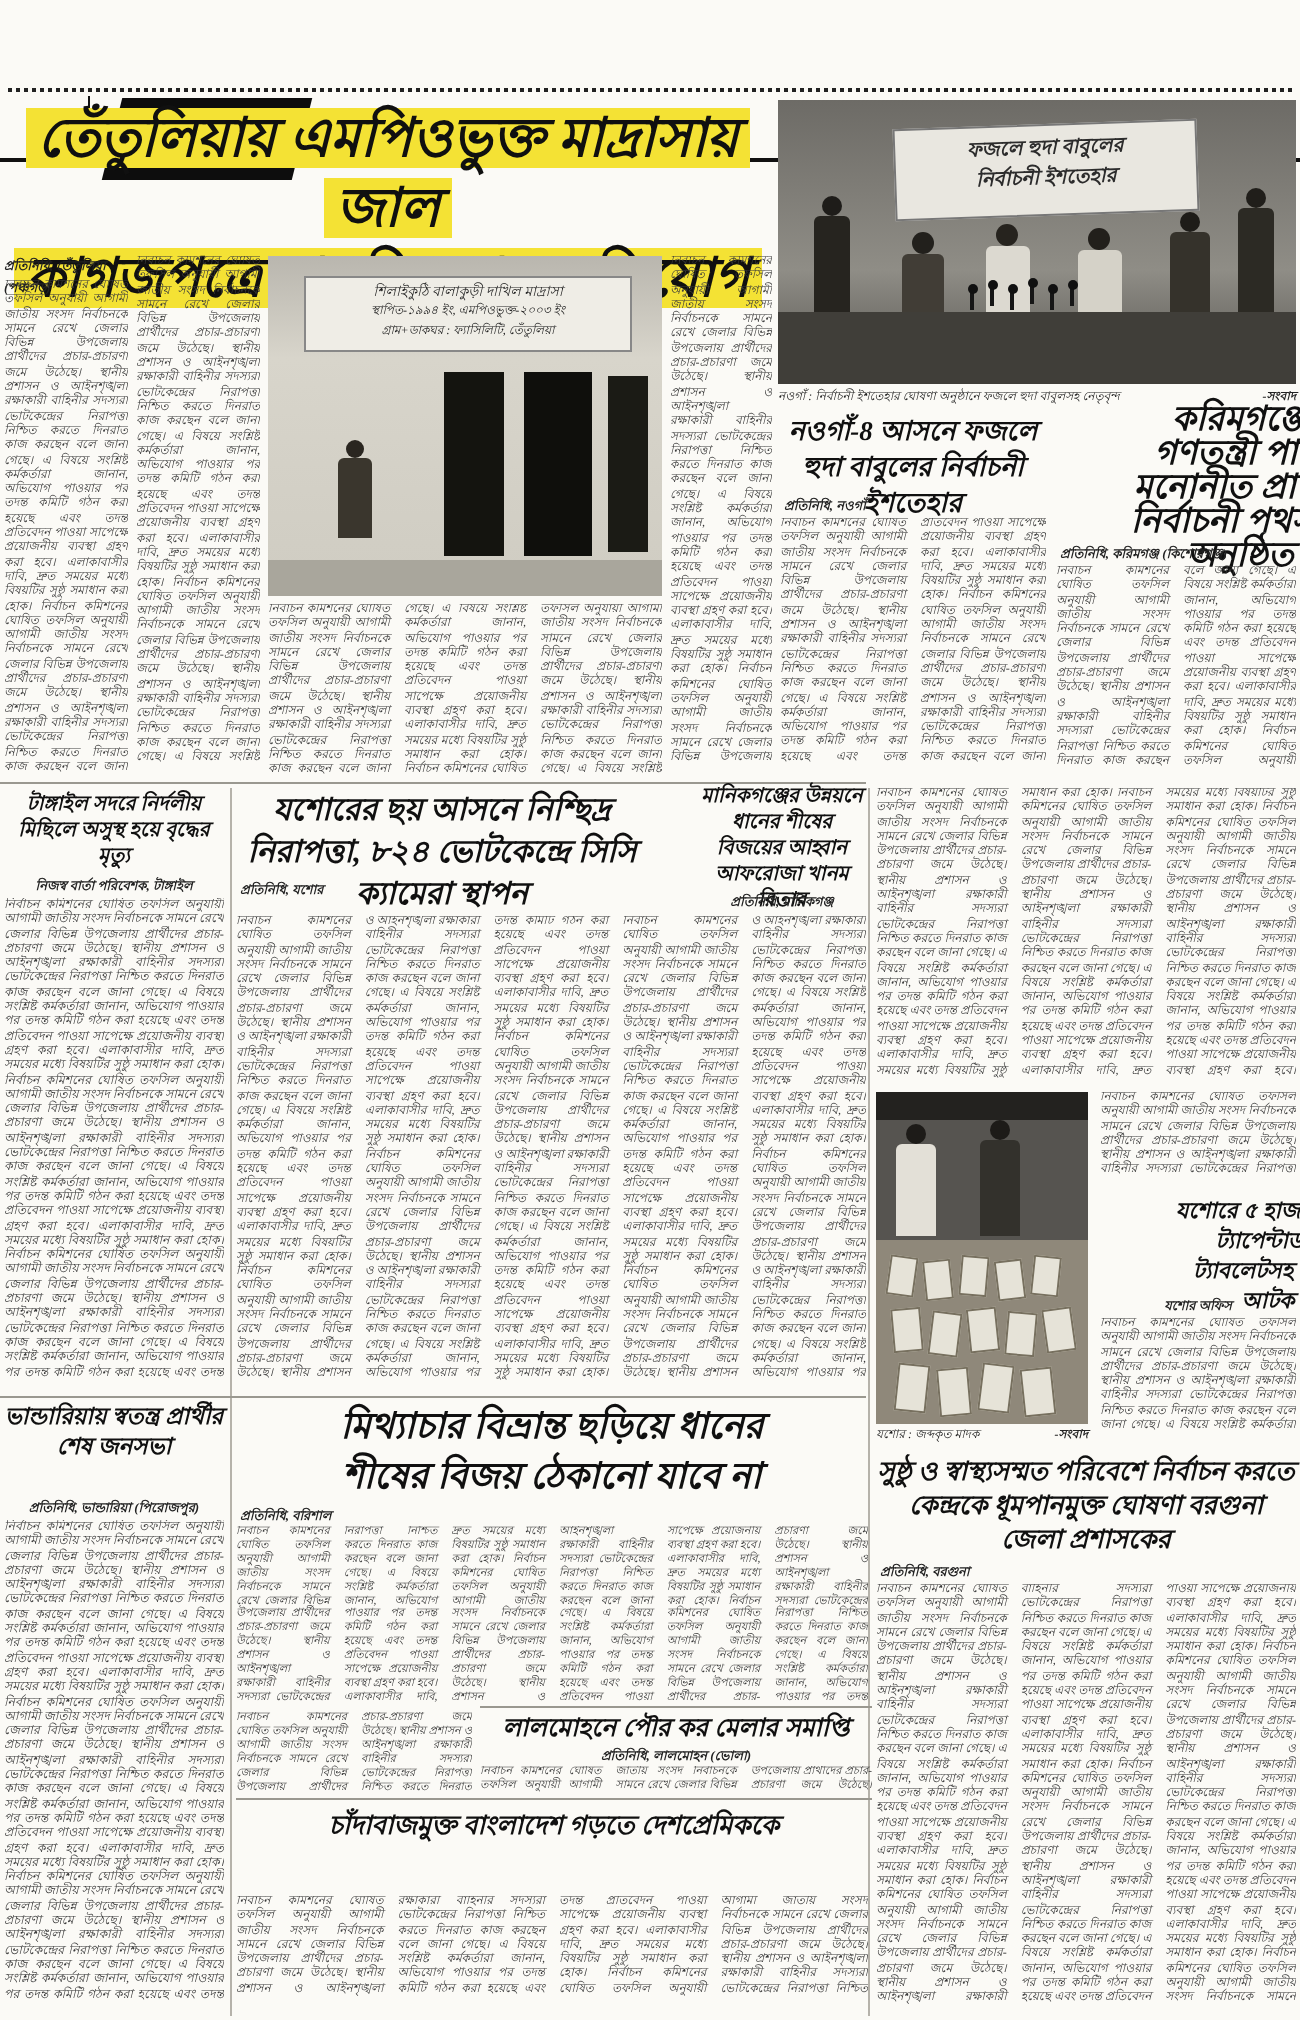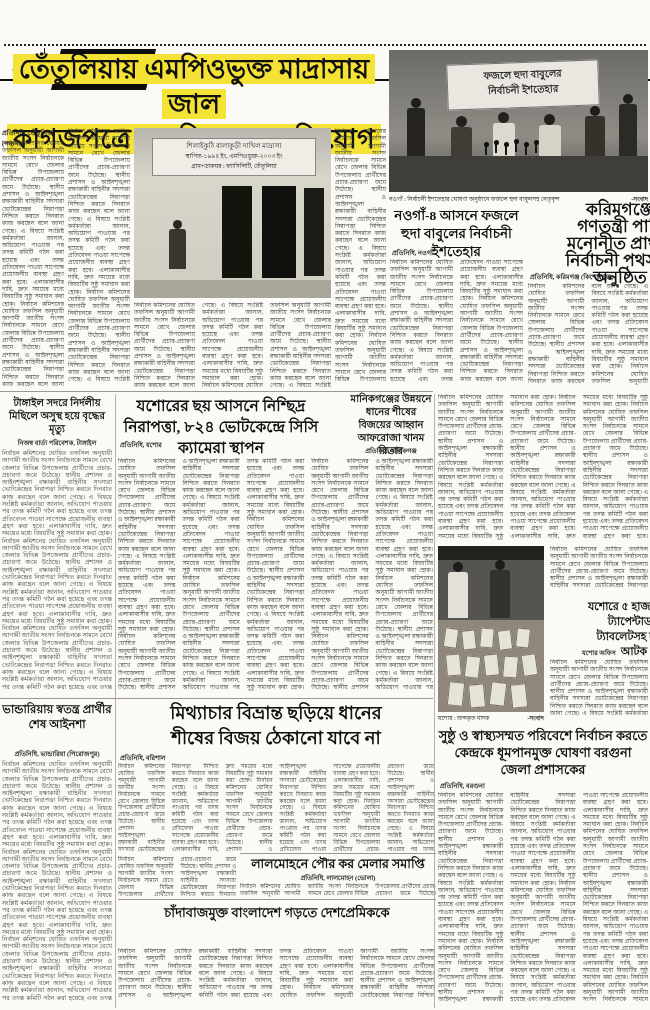--- a/index.html
+++ b/index.html
@@ -1,17 +1,17 @@
 <!DOCTYPE html>
 <html><head>
 <meta charset="utf-8">
 <style>
   html,body{margin:0;padding:0;background:#d9d7d2;}
   .page{position:relative;width:650px;height:1010px;margin:0 auto;background:#fbfaf6;
-        font-family:"Liberation Serif","DejaVu Serif",serif;color:#1b1b1b;overflow:hidden;}
+        font-family:"Liberation Serif","DejaVu Serif",serif;color:#1b1b1b;overflow:hidden;font-style:italic;}
   .abs{position:absolute;}
   
   .top-dots{position:absolute;left:4px;top:44px;width:642px;border-top:2px dotted #222;}
   .head-rule{position:absolute;left:0;top:79px;width:650px;height:2px;background:#111;}
   .pageno{position:absolute;left:10px;top:46px;font-size:26px;font-weight:bold;}
   .pagediv{position:absolute;left:44px;top:48px;width:1px;height:30px;background:#111;}
   .masthead{position:absolute;left:56px;top:49px;background:#0d0d0d;color:#fff;
             padding:2px 26px 4px 14px;font-size:21px;font-weight:bold;
             transform:skewX(-14deg);letter-spacing:1px;}
   .masthead span{display:inline-block;transform:skewX(14deg);}
@@ -186,21 +186,21 @@
   <div class="abs hl" style="left:550px;top:599px;width:98px;font-size:11px;line-height:15px;margin-left:35px;">যশোরে ৫ হাজার পিস ট্যাপেন্টাডল ট্যাবলেটসহ দুজন আটক</div>
   <div class="abs byline center" style="left:550px;top:648px;width:98px;">যশোর অফিস</div>
   <div class="abs cols" style="left:550px;top:659px;width:98px;height:60px;column-count:1;">নির্বাচন কমিশনের ঘোষিত তফসিল অনুযায়ী আগামী জাতীয় সংসদ নির্বাচনকে সামনে রেখে জেলার বিভিন্ন উপজেলায় প্রার্থীদের প্রচার-প্রচারণা জমে উঠেছে। স্থানীয় প্রশাসন ও আইনশৃঙ্খলা রক্ষাকারী বাহিনীর সদস্যরা ভোটকেন্দ্রের নিরাপত্তা নিশ্চিত করতে দিনরাত কাজ করছেন বলে জানা গেছে। এ বিষয়ে সংশ্লিষ্ট কর্মকর্তারা জানান, অভিযোগ পাওয়ার পর তদন্ত কমিটি গঠন করা হয়েছে এবং তদন্ত প্রতিবেদন পাওয়া সাপেক্ষে প্রয়োজনীয় ব্যবস্থা গ্রহণ করা হবে। এলাকাবাসীর দাবি, দ্রুত সময়ের মধ্যে বিষয়টির সুষ্ঠু সমাধান করা হোক। নির্বাচন কমিশনের ঘোষিত তফসিল অনুযায়ী আগামী জাতীয় সংসদ নির্বাচনকে সামনে রেখে জেলার বিভিন্ন উপজেলায় প্রার্থীদের প্রচার-প্রচারণা জমে উঠেছে। স্থানীয় প্রশাসন ও আইনশৃঙ্খলা রক্ষাকারী বাহিনীর সদস্যরা ভোটকেন্দ্রের নিরাপত্তা নিশ্চিত করতে দিনরাত কাজ করছেন বলে জানা গেছে। এ বিষয়ে সংশ্লিষ্ট কর্মকর্তারা জানান, অভিযোগ পাওয়ার পর তদন্ত কমিটি গঠন করা হয়েছে এবং তদন্ত প্রতিবেদন পাওয়া সাপেক্ষে প্রয়োজনীয় ব্যবস্থা গ্রহণ করা হবে। এলাকাবাসীর দাবি, দ্রুত সময়ের মধ্যে বিষয়টির সুষ্ঠু সমাধান করা হোক। </div>
 
   <div class="abs hl" style="left:438px;top:727px;width:210px;font-size:13px;line-height:17px;">সুষ্ঠু ও স্বাস্থ্যসম্মত পরিবেশে নির্বাচন করতে কেন্দ্রকে ধূমপানমুক্ত ঘোষণা বরগুনা জেলা প্রশাসকের</div>
   <div class="abs byline" style="left:440px;top:781px;width:120px;">প্রতিনিধি, বরগুনা</div>
   <div class="abs cols" style="left:438px;top:792px;width:210px;height:214px;column-count:3;">নির্বাচন কমিশনের ঘোষিত তফসিল অনুযায়ী আগামী জাতীয় সংসদ নির্বাচনকে সামনে রেখে জেলার বিভিন্ন উপজেলায় প্রার্থীদের প্রচার-প্রচারণা জমে উঠেছে। স্থানীয় প্রশাসন ও আইনশৃঙ্খলা রক্ষাকারী বাহিনীর সদস্যরা ভোটকেন্দ্রের নিরাপত্তা নিশ্চিত করতে দিনরাত কাজ করছেন বলে জানা গেছে। এ বিষয়ে সংশ্লিষ্ট কর্মকর্তারা জানান, অভিযোগ পাওয়ার পর তদন্ত কমিটি গঠন করা হয়েছে এবং তদন্ত প্রতিবেদন পাওয়া সাপেক্ষে প্রয়োজনীয় ব্যবস্থা গ্রহণ করা হবে। এলাকাবাসীর দাবি, দ্রুত সময়ের মধ্যে বিষয়টির সুষ্ঠু সমাধান করা হোক। নির্বাচন কমিশনের ঘোষিত তফসিল অনুযায়ী আগামী জাতীয় সংসদ নির্বাচনকে সামনে রেখে জেলার বিভিন্ন উপজেলায় প্রার্থীদের প্রচার-প্রচারণা জমে উঠেছে। স্থানীয় প্রশাসন ও আইনশৃঙ্খলা রক্ষাকারী বাহিনীর সদস্যরা ভোটকেন্দ্রের নিরাপত্তা নিশ্চিত করতে দিনরাত কাজ করছেন বলে জানা গেছে। এ বিষয়ে সংশ্লিষ্ট কর্মকর্তারা জানান, অভিযোগ পাওয়ার পর তদন্ত কমিটি গঠন করা হয়েছে এবং তদন্ত প্রতিবেদন পাওয়া সাপেক্ষে প্রয়োজনীয় ব্যবস্থা গ্রহণ করা হবে। এলাকাবাসীর দাবি, দ্রুত সময়ের মধ্যে বিষয়টির সুষ্ঠু সমাধান করা হোক। নির্বাচন কমিশনের ঘোষিত তফসিল অনুযায়ী আগামী জাতীয় সংসদ নির্বাচনকে সামনে রেখে জেলার বিভিন্ন উপজেলায় প্রার্থীদের প্রচার-প্রচারণা জমে উঠেছে। স্থানীয় প্রশাসন ও আইনশৃঙ্খলা রক্ষাকারী বাহিনীর সদস্যরা ভোটকেন্দ্রের নিরাপত্তা নিশ্চিত করতে দিনরাত কাজ করছেন বলে জানা গেছে। এ বিষয়ে সংশ্লিষ্ট কর্মকর্তারা জানান, অভিযোগ পাওয়ার পর তদন্ত কমিটি গঠন করা হয়েছে এবং তদন্ত প্রতিবেদন পাওয়া সাপেক্ষে প্রয়োজনীয় ব্যবস্থা গ্রহণ করা হবে। এলাকাবাসীর দাবি, দ্রুত সময়ের মধ্যে বিষয়টির সুষ্ঠু সমাধান করা হোক। নির্বাচন কমিশনের ঘোষিত তফসিল অনুযায়ী আগামী জাতীয় সংসদ নির্বাচনকে সামনে রেখে জেলার বিভিন্ন উপজেলায় প্রার্থীদের প্রচার-প্রচারণা জমে উঠেছে। স্থানীয় প্রশাসন ও আইনশৃঙ্খলা রক্ষাকারী বাহিনীর সদস্যরা ভোটকেন্দ্রের নিরাপত্তা নিশ্চিত করতে দিনরাত কাজ করছেন বলে জানা গেছে। এ বিষয়ে সংশ্লিষ্ট কর্মকর্তারা জানান, অভিযোগ পাওয়ার পর তদন্ত কমিটি গঠন করা হয়েছে এবং তদন্ত প্রতিবেদন পাওয়া সাপেক্ষে প্রয়োজনীয় ব্যবস্থা গ্রহণ করা হবে। এলাকাবাসীর দাবি, দ্রুত সময়ের মধ্যে বিষয়টির সুষ্ঠু সমাধান করা হোক। নির্বাচন কমিশনের ঘোষিত তফসিল অনুযায়ী আগামী জাতীয় সংসদ নির্বাচনকে সামনে রেখে জেলার বিভিন্ন উপজেলায় প্রার্থীদের প্রচার-প্রচারণা জমে উঠেছে। স্থানীয় প্রশাসন ও আইনশৃঙ্খলা রক্ষাকারী বাহিনীর সদস্যরা ভোটকেন্দ্রের নিরাপত্তা নিশ্চিত করতে দিনরাত কাজ করছেন বলে জানা গেছে। এ বিষয়ে সংশ্লিষ্ট কর্মকর্তারা জানান, অভিযোগ পাওয়ার পর তদন্ত কমিটি গঠন করা হয়েছে এবং তদন্ত প্রতিবেদন পাওয়া সাপেক্ষে প্রয়োজনীয় ব্যবস্থা গ্রহণ করা হবে। এলাকাবাসীর দাবি, দ্রুত সময়ের মধ্যে বিষয়টির সুষ্ঠু সমাধান করা হোক। নির্বাচন কমিশনের ঘোষিত তফসিল অনুযায়ী আগামী জাতীয় সংসদ নির্বাচনকে সামনে রেখে জেলার বিভিন্ন উপজেলায় প্রার্থীদের প্রচার-প্রচারণা জমে উঠেছে। স্থানীয় প্রশাসন ও আইনশৃঙ্খলা রক্ষাকারী বাহিনীর সদস্যরা ভোটকেন্দ্রের নিরাপত্তা নিশ্চিত করতে দিনরাত কাজ করছেন বলে জানা গেছে। এ বিষয়ে সংশ্লিষ্ট কর্মকর্তারা জানান, অভিযোগ পাওয়ার পর তদন্ত কমিটি গঠন করা হয়েছে এবং তদন্ত প্রতিবেদন পাওয়া সাপেক্ষে প্রয়োজনীয় ব্যবস্থা গ্রহণ করা হবে। এলাকাবাসীর দাবি, দ্রুত সময়ের মধ্যে বিষয়টির সুষ্ঠু সমাধান করা হোক। নির্বাচন কমিশনের ঘোষিত তফসিল অনুযায়ী আগামী জাতীয় সংসদ নির্বাচনকে সামনে রেখে জেলার বিভিন্ন উপজেলায় প্রার্থীদের প্রচার-প্রচারণা জমে উঠেছে। স্থানীয় প্রশাসন ও আইনশৃঙ্খলা রক্ষাকারী বাহিনীর সদস্যরা ভোটকেন্দ্রের নিরাপত্তা নিশ্চিত করতে দিনরাত কাজ করছেন বলে জানা গেছে। এ বিষয়ে সংশ্লিষ্ট কর্মকর্তারা জানান, অভিযোগ পাওয়ার পর তদন্ত কমিটি গঠন করা হয়েছে এবং তদন্ত প্রতিবেদন পাওয়া সাপেক্ষে প্রয়োজনীয় ব্যবস্থা গ্রহণ করা হবে। এলাকাবাসীর দাবি, দ্রুত সময়ের মধ্যে বিষয়টির সুষ্ঠু সমাধান করা হোক। নির্বাচন কমিশনের ঘোষিত তফসিল অনুযায়ী আগামী জাতীয় সংসদ নির্বাচনকে সামনে রেখে জেলার বিভিন্ন উপজেলায় প্রার্থীদের প্রচার-প্রচারণা জমে উঠেছে। স্থানীয় প্রশাসন ও আইনশৃঙ্খলা রক্ষাকারী বাহিনীর সদস্যরা ভোটকেন্দ্রের নিরাপত্তা নিশ্চিত করতে দিনরাত কাজ করছেন বলে জানা গেছে। এ বিষয়ে সংশ্লিষ্ট কর্মকর্তারা জানান, অভিযোগ পাওয়ার পর তদন্ত কমিটি গঠন করা হয়েছে এবং তদন্ত প্রতিবেদন পাওয়া সাপেক্ষে প্রয়োজনীয় ব্যবস্থা গ্রহণ করা হবে। এলাকাবাসীর দাবি, দ্রুত সময়ের মধ্যে বিষয়টির সুষ্ঠু সমাধান করা হোক। নির্বাচন কমিশনের ঘোষিত তফসিল অনুযায়ী আগামী জাতীয় সংসদ নির্বাচনকে সামনে রেখে জেলার বিভিন্ন উপজেলায় প্রার্থীদের প্রচার-প্রচারণা জমে উঠেছে। স্থানীয় প্রশাসন ও আইনশৃঙ্খলা রক্ষাকারী বাহিনীর সদস্যরা ভোটকেন্দ্রের নিরাপত্তা নিশ্চিত করতে দিনরাত কাজ করছেন বলে জানা গেছে। এ বিষয়ে সংশ্লিষ্ট কর্মকর্তারা জানান, অভিযোগ পাওয়ার পর তদন্ত কমিটি গঠন করা হয়েছে এবং তদন্ত প্রতিবেদন পাওয়া সাপেক্ষে প্রয়োজনীয় ব্যবস্থা গ্রহণ করা হবে। এলাকাবাসীর দাবি, দ্রুত সময়ের মধ্যে বিষয়টির সুষ্ঠু সমাধান করা হোক। </div>
 
   <div class="rule-h" style="left:0;top:698px;width:433px;"></div>
 
-  <div class="abs hl" style="left:2px;top:702px;width:110px;font-size:11.5px;line-height:15px;">ভান্ডারিয়ায় স্বতন্ত্র প্রার্থীর শেষ আইনশা</div>
+  <div class="abs hl" style="left:2px;top:702px;width:110px;font-size:11.5px;line-height:15px;">ভান্ডারিয়ায় স্বতন্ত্র প্রার্থীর শেষ জনসভা</div>
   <div class="abs byline center" style="left:2px;top:749px;width:110px;">প্রতিনিধি, ভান্ডারিয়া (পিরোজপুর)</div>
   <div class="abs cols" style="left:2px;top:760px;width:110px;height:246px;column-count:1;font-size:6.2px;">নির্বাচন কমিশনের ঘোষিত তফসিল অনুযায়ী আগামী জাতীয় সংসদ নির্বাচনকে সামনে রেখে জেলার বিভিন্ন উপজেলায় প্রার্থীদের প্রচার-প্রচারণা জমে উঠেছে। স্থানীয় প্রশাসন ও আইনশৃঙ্খলা রক্ষাকারী বাহিনীর সদস্যরা ভোটকেন্দ্রের নিরাপত্তা নিশ্চিত করতে দিনরাত কাজ করছেন বলে জানা গেছে। এ বিষয়ে সংশ্লিষ্ট কর্মকর্তারা জানান, অভিযোগ পাওয়ার পর তদন্ত কমিটি গঠন করা হয়েছে এবং তদন্ত প্রতিবেদন পাওয়া সাপেক্ষে প্রয়োজনীয় ব্যবস্থা গ্রহণ করা হবে। এলাকাবাসীর দাবি, দ্রুত সময়ের মধ্যে বিষয়টির সুষ্ঠু সমাধান করা হোক। নির্বাচন কমিশনের ঘোষিত তফসিল অনুযায়ী আগামী জাতীয় সংসদ নির্বাচনকে সামনে রেখে জেলার বিভিন্ন উপজেলায় প্রার্থীদের প্রচার-প্রচারণা জমে উঠেছে। স্থানীয় প্রশাসন ও আইনশৃঙ্খলা রক্ষাকারী বাহিনীর সদস্যরা ভোটকেন্দ্রের নিরাপত্তা নিশ্চিত করতে দিনরাত কাজ করছেন বলে জানা গেছে। এ বিষয়ে সংশ্লিষ্ট কর্মকর্তারা জানান, অভিযোগ পাওয়ার পর তদন্ত কমিটি গঠন করা হয়েছে এবং তদন্ত প্রতিবেদন পাওয়া সাপেক্ষে প্রয়োজনীয় ব্যবস্থা গ্রহণ করা হবে। এলাকাবাসীর দাবি, দ্রুত সময়ের মধ্যে বিষয়টির সুষ্ঠু সমাধান করা হোক। নির্বাচন কমিশনের ঘোষিত তফসিল অনুযায়ী আগামী জাতীয় সংসদ নির্বাচনকে সামনে রেখে জেলার বিভিন্ন উপজেলায় প্রার্থীদের প্রচার-প্রচারণা জমে উঠেছে। স্থানীয় প্রশাসন ও আইনশৃঙ্খলা রক্ষাকারী বাহিনীর সদস্যরা ভোটকেন্দ্রের নিরাপত্তা নিশ্চিত করতে দিনরাত কাজ করছেন বলে জানা গেছে। এ বিষয়ে সংশ্লিষ্ট কর্মকর্তারা জানান, অভিযোগ পাওয়ার পর তদন্ত কমিটি গঠন করা হয়েছে এবং তদন্ত প্রতিবেদন পাওয়া সাপেক্ষে প্রয়োজনীয় ব্যবস্থা গ্রহণ করা হবে। এলাকাবাসীর দাবি, দ্রুত সময়ের মধ্যে বিষয়টির সুষ্ঠু সমাধান করা হোক। নির্বাচন কমিশনের ঘোষিত তফসিল অনুযায়ী আগামী জাতীয় সংসদ নির্বাচনকে সামনে রেখে জেলার বিভিন্ন উপজেলায় প্রার্থীদের প্রচার-প্রচারণা জমে উঠেছে। স্থানীয় প্রশাসন ও আইনশৃঙ্খলা রক্ষাকারী বাহিনীর সদস্যরা ভোটকেন্দ্রের নিরাপত্তা নিশ্চিত করতে দিনরাত কাজ করছেন বলে জানা গেছে। এ বিষয়ে সংশ্লিষ্ট কর্মকর্তারা জানান, অভিযোগ পাওয়ার পর তদন্ত কমিটি গঠন করা হয়েছে এবং তদন্ত প্রতিবেদন পাওয়া সাপেক্ষে প্রয়োজনীয় ব্যবস্থা গ্রহণ করা হবে। এলাকাবাসীর দাবি, দ্রুত সময়ের মধ্যে বিষয়টির সুষ্ঠু সমাধান করা হোক। নির্বাচন কমিশনের ঘোষিত তফসিল অনুযায়ী আগামী জাতীয় সংসদ নির্বাচনকে সামনে রেখে জেলার বিভিন্ন উপজেলায় প্রার্থীদের প্রচার-প্রচারণা জমে উঠেছে। স্থানীয় প্রশাসন ও আইনশৃঙ্খলা রক্ষাকারী বাহিনীর সদস্যরা ভোটকেন্দ্রের নিরাপত্তা নিশ্চিত করতে দিনরাত কাজ করছেন বলে জানা গেছে। এ বিষয়ে সংশ্লিষ্ট কর্মকর্তারা জানান, অভিযোগ পাওয়ার পর তদন্ত কমিটি গঠন করা হয়েছে এবং তদন্ত প্রতিবেদন পাওয়া সাপেক্ষে প্রয়োজনীয় ব্যবস্থা গ্রহণ করা হবে। এলাকাবাসীর দাবি, দ্রুত সময়ের মধ্যে বিষয়টির সুষ্ঠু সমাধান করা হোক। </div>
 
   <div class="abs hl" style="left:118px;top:701px;width:316px;font-size:18px;line-height:25px;">
     <div>মিথ্যাচার বিভ্রান্ত ছড়িয়ে ধানের</div>
     <div>শীষের বিজয় ঠেকানো যাবে না</div>
   </div>
   <div class="abs byline" style="left:120px;top:753px;width:100px;">প্রতিনিধি, বরিশাল</div>
   <div class="abs cols" style="left:118px;top:763px;width:316px;height:90px;column-count:6;font-size:5.6px;line-height:6.9px;">নির্বাচন কমিশনের ঘোষিত তফসিল অনুযায়ী আগামী জাতীয় সংসদ নির্বাচনকে সামনে রেখে জেলার বিভিন্ন উপজেলায় প্রার্থীদের প্রচার-প্রচারণা জমে উঠেছে। স্থানীয় প্রশাসন ও আইনশৃঙ্খলা রক্ষাকারী বাহিনীর সদস্যরা ভোটকেন্দ্রের নিরাপত্তা নিশ্চিত করতে দিনরাত কাজ করছেন বলে জানা গেছে। এ বিষয়ে সংশ্লিষ্ট কর্মকর্তারা জানান, অভিযোগ পাওয়ার পর তদন্ত কমিটি গঠন করা হয়েছে এবং তদন্ত প্রতিবেদন পাওয়া সাপেক্ষে প্রয়োজনীয় ব্যবস্থা গ্রহণ করা হবে। এলাকাবাসীর দাবি, দ্রুত সময়ের মধ্যে বিষয়টির সুষ্ঠু সমাধান করা হোক। নির্বাচন কমিশনের ঘোষিত তফসিল অনুযায়ী আগামী জাতীয় সংসদ নির্বাচনকে সামনে রেখে জেলার বিভিন্ন উপজেলায় প্রার্থীদের প্রচার-প্রচারণা জমে উঠেছে। স্থানীয় প্রশাসন ও আইনশৃঙ্খলা রক্ষাকারী বাহিনীর সদস্যরা ভোটকেন্দ্রের নিরাপত্তা নিশ্চিত করতে দিনরাত কাজ করছেন বলে জানা গেছে। এ বিষয়ে সংশ্লিষ্ট কর্মকর্তারা জানান, অভিযোগ পাওয়ার পর তদন্ত কমিটি গঠন করা হয়েছে এবং তদন্ত প্রতিবেদন পাওয়া সাপেক্ষে প্রয়োজনীয় ব্যবস্থা গ্রহণ করা হবে। এলাকাবাসীর দাবি, দ্রুত সময়ের মধ্যে বিষয়টির সুষ্ঠু সমাধান করা হোক। নির্বাচন কমিশনের ঘোষিত তফসিল অনুযায়ী আগামী জাতীয় সংসদ নির্বাচনকে সামনে রেখে জেলার বিভিন্ন উপজেলায় প্রার্থীদের প্রচার-প্রচারণা জমে উঠেছে। স্থানীয় প্রশাসন ও আইনশৃঙ্খলা রক্ষাকারী বাহিনীর সদস্যরা ভোটকেন্দ্রের নিরাপত্তা নিশ্চিত করতে দিনরাত কাজ করছেন বলে জানা গেছে। এ বিষয়ে সংশ্লিষ্ট কর্মকর্তারা জানান, অভিযোগ পাওয়ার পর তদন্ত কমিটি গঠন করা হয়েছে এবং তদন্ত প্রতিবেদন পাওয়া সাপেক্ষে প্রয়োজনীয় ব্যবস্থা গ্রহণ করা হবে। এলাকাবাসীর দাবি, দ্রুত সময়ের মধ্যে বিষয়টির সুষ্ঠু সমাধান করা হোক। নির্বাচন কমিশনের ঘোষিত তফসিল অনুযায়ী আগামী জাতীয় সংসদ নির্বাচনকে সামনে রেখে জেলার বিভিন্ন উপজেলায় প্রার্থীদের প্রচার-প্রচারণা জমে উঠেছে। স্থানীয় প্রশাসন ও আইনশৃঙ্খলা রক্ষাকারী বাহিনীর সদস্যরা ভোটকেন্দ্রের নিরাপত্তা নিশ্চিত করতে দিনরাত কাজ করছেন বলে জানা গেছে। এ বিষয়ে সংশ্লিষ্ট কর্মকর্তারা জানান, অভিযোগ পাওয়ার পর তদন্ত কমিটি গঠন করা হয়েছে এবং তদন্ত প্রতিবেদন পাওয়া সাপেক্ষে প্রয়োজনীয় ব্যবস্থা গ্রহণ করা হবে। এলাকাবাসীর দাবি, দ্রুত সময়ের মধ্যে বিষয়টির সুষ্ঠু সমাধান করা হোক। নির্বাচন কমিশনের ঘোষিত তফসিল অনুযায়ী আগামী জাতীয় সংসদ নির্বাচনকে সামনে রেখে জেলার বিভিন্ন উপজেলায় প্রার্থীদের প্রচার-প্রচারণা জমে উঠেছে। স্থানীয় প্রশাসন ও আইনশৃঙ্খলা রক্ষাকারী বাহিনীর সদস্যরা ভোটকেন্দ্রের নিরাপত্তা নিশ্চিত করতে দিনরাত কাজ করছেন বলে জানা গেছে। এ বিষয়ে সংশ্লিষ্ট কর্মকর্তারা জানান, অভিযোগ পাওয়ার পর তদন্ত কমিটি গঠন করা হয়েছে এবং তদন্ত প্রতিবেদন পাওয়া সাপেক্ষে প্রয়োজনীয় ব্যবস্থা গ্রহণ করা হবে। এলাকাবাসীর দাবি, দ্রুত সময়ের মধ্যে বিষয়টির সুষ্ঠু সমাধান করা হোক। নির্বাচন কমিশনের ঘোষিত তফসিল অনুযায়ী আগামী জাতীয় সংসদ নির্বাচনকে সামনে রেখে জেলার বিভিন্ন উপজেলায় প্রার্থীদের প্রচার-প্রচারণা জমে উঠেছে। স্থানীয় প্রশাসন ও আইনশৃঙ্খলা রক্ষাকারী বাহিনীর সদস্যরা ভোটকেন্দ্রের নিরাপত্তা নিশ্চিত করতে দিনরাত কাজ করছেন বলে জানা গেছে। এ বিষয়ে সংশ্লিষ্ট কর্মকর্তারা জানান, অভিযোগ পাওয়ার পর তদন্ত কমিটি গঠন করা হয়েছে এবং তদন্ত প্রতিবেদন পাওয়া সাপেক্ষে প্রয়োজনীয় ব্যবস্থা গ্রহণ করা হবে। এলাকাবাসীর দাবি, দ্রুত সময়ের মধ্যে বিষয়টির সুষ্ঠু সমাধান করা হোক। নির্বাচন কমিশনের ঘোষিত তফসিল অনুযায়ী আগামী জাতীয় সংসদ নির্বাচনকে সামনে রেখে জেলার বিভিন্ন উপজেলায় প্রার্থীদের প্রচার-প্রচারণা জমে উঠেছে। স্থানীয় প্রশাসন ও আইনশৃঙ্খলা রক্ষাকারী বাহিনীর সদস্যরা ভোটকেন্দ্রের নিরাপত্তা নিশ্চিত করতে দিনরাত কাজ করছেন বলে জানা গেছে। এ বিষয়ে সংশ্লিষ্ট কর্মকর্তারা জানান, অভিযোগ পাওয়ার পর তদন্ত কমিটি গঠন করা হয়েছে এবং তদন্ত প্রতিবেদন পাওয়া সাপেক্ষে প্রয়োজনীয় ব্যবস্থা গ্রহণ করা হবে। এলাকাবাসীর দাবি, দ্রুত সময়ের মধ্যে বিষয়টির সুষ্ঠু সমাধান করা হোক। </div>
   <div class="abs cols" style="left:118px;top:856px;width:118px;height:42px;column-count:2;font-size:5.6px;line-height:6.9px;">নির্বাচন কমিশনের ঘোষিত তফসিল অনুযায়ী আগামী জাতীয় সংসদ নির্বাচনকে সামনে রেখে জেলার বিভিন্ন উপজেলায় প্রার্থীদের প্রচার-প্রচারণা জমে উঠেছে। স্থানীয় প্রশাসন ও আইনশৃঙ্খলা রক্ষাকারী বাহিনীর সদস্যরা ভোটকেন্দ্রের নিরাপত্তা নিশ্চিত করতে দিনরাত কাজ করছেন বলে জানা গেছে। এ বিষয়ে সংশ্লিষ্ট কর্মকর্তারা জানান, অভিযোগ পাওয়ার পর তদন্ত কমিটি গঠন করা হয়েছে এবং তদন্ত প্রতিবেদন পাওয়া সাপেক্ষে প্রয়োজনীয় ব্যবস্থা গ্রহণ করা হবে। এলাকাবাসীর দাবি, দ্রুত সময়ের মধ্যে বিষয়টির সুষ্ঠু সমাধান করা হোক। নির্বাচন কমিশনের ঘোষিত তফসিল অনুযায়ী আগামী জাতীয় সংসদ নির্বাচনকে সামনে রেখে জেলার বিভিন্ন উপজেলায় প্রার্থীদের প্রচার-প্রচারণা জমে উঠেছে। স্থানীয় প্রশাসন ও আইনশৃঙ্খলা রক্ষাকারী বাহিনীর সদস্যরা ভোটকেন্দ্রের নিরাপত্তা নিশ্চিত করতে দিনরাত কাজ করছেন বলে জানা গেছে। এ বিষয়ে সংশ্লিষ্ট কর্মকর্তারা জানান, অভিযোগ পাওয়ার পর তদন্ত কমিটি গঠন করা হয়েছে এবং তদন্ত প্রতিবেদন পাওয়া সাপেক্ষে প্রয়োজনীয় ব্যবস্থা গ্রহণ করা হবে। এলাকাবাসীর দাবি, দ্রুত সময়ের মধ্যে বিষয়টির সুষ্ঠু সমাধান করা হোক। </div>

